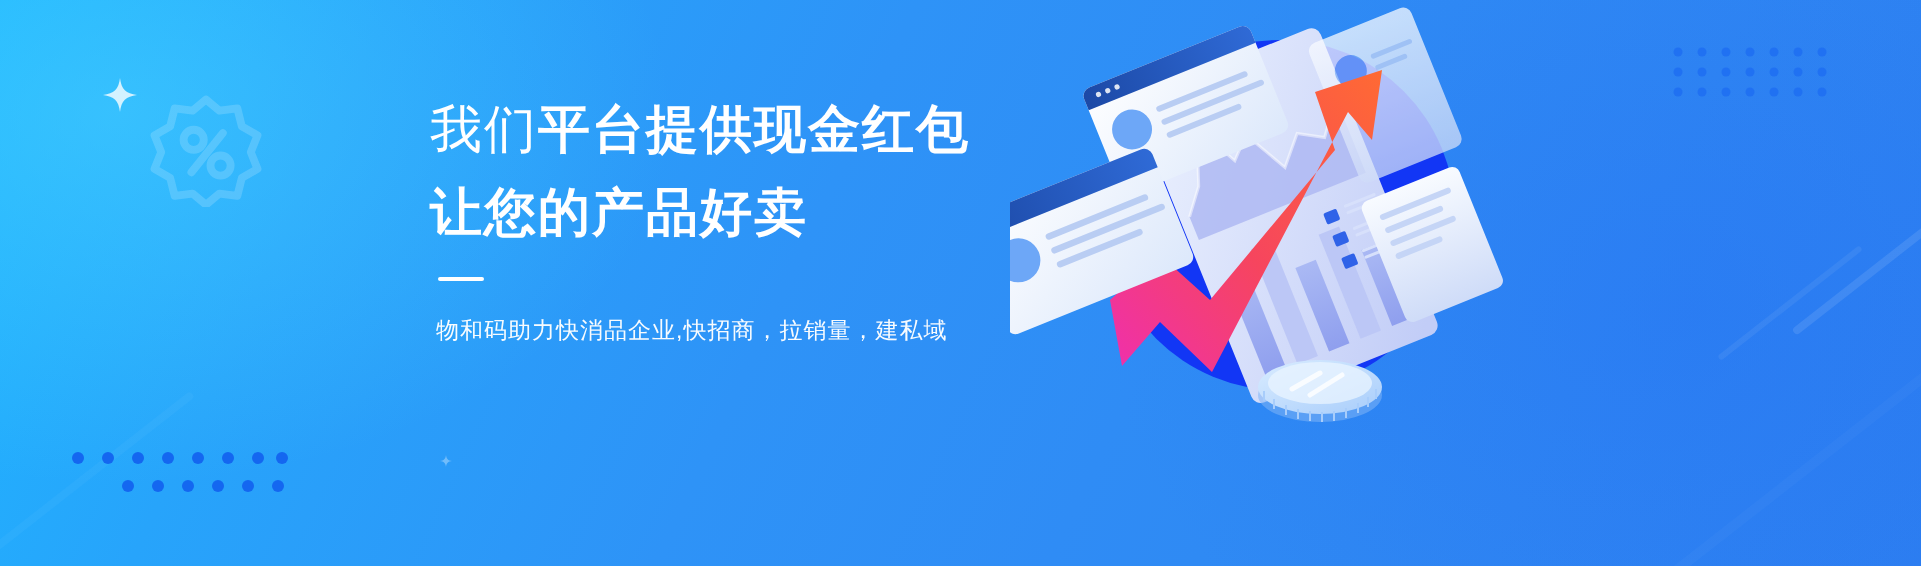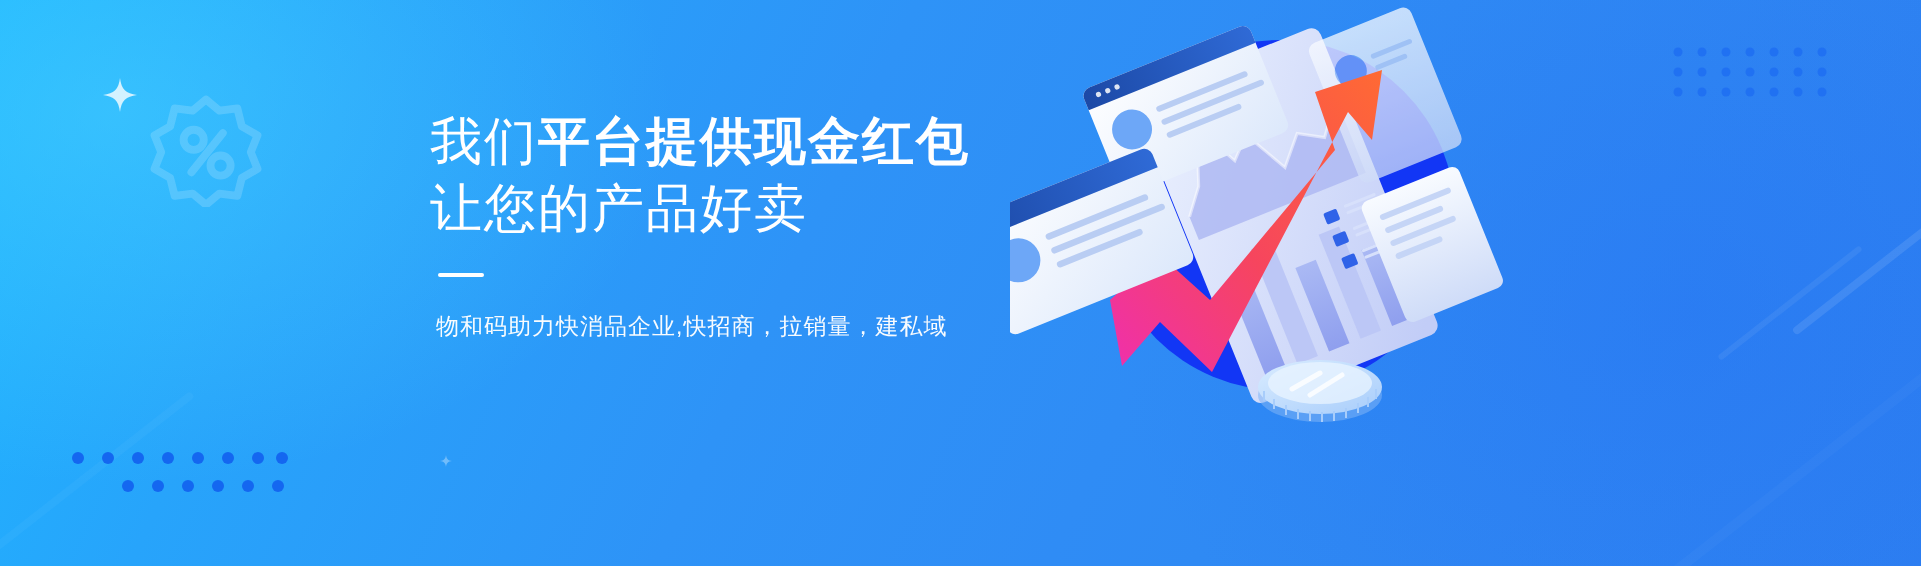--- a/index.html
+++ b/index.html
@@ -34,28 +34,28 @@
   .dotgrid.right{left:1672px;top:46px;}
 
   
   .streak{position:absolute;background:rgba(255,255,255,.10);transform:rotate(-38deg);border-radius:4px;}
   .streak.s1{left:1760px;top:230px;width:320px;height:8px;}
   .streak.s2{left:1700px;top:300px;width:180px;height:6px;opacity:.6;}
   .streak.s3{left:-40px;top:470px;width:260px;height:8px;opacity:.35;}
   .streak.s4{left:1550px;top:500px;width:420px;height:10px;opacity:.25;}
 
   
-  .copy{position:absolute;left:430px;top:108px;width:640px;}
+  .copy{position:absolute;left:430px;top:96px;width:640px;}
   .headline{
     color:#fff;letter-spacing:2px;line-height:1.28;
     font-size:52px;margin:0;white-space:nowrap;
   }
   .hl-light{font-weight:300;}
   .hl-bold{font-weight:700;}
-  .headline.l2{font-weight:400;margin-top:0;}
+  .headline.l2{font-weight:700;margin-top:16px;}
   .rule{width:46px;height:4px;background:#fff;margin:32px 0 0 8px;border-radius:2px;}
   .subtitle{
     color:#fff;font-size:23px;font-weight:400;letter-spacing:1px;
     margin:34px 0 0 6px;white-space:nowrap;opacity:.97;
   }
 
   
   .art{position:absolute;left:1010px;top:0;width:500px;height:566px;}
 </style>
 </head>

